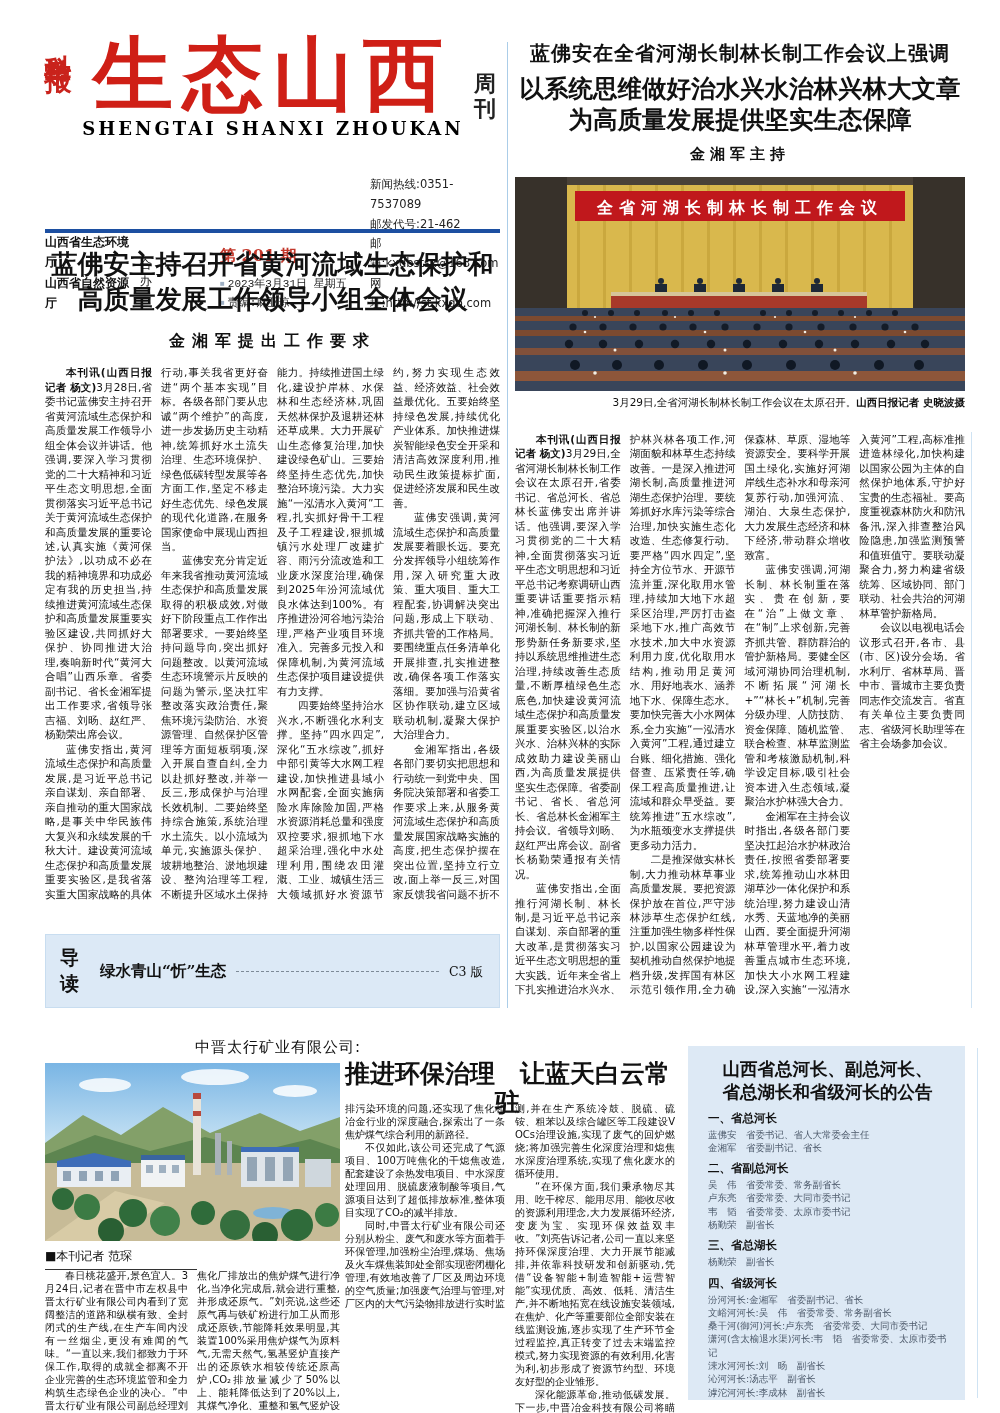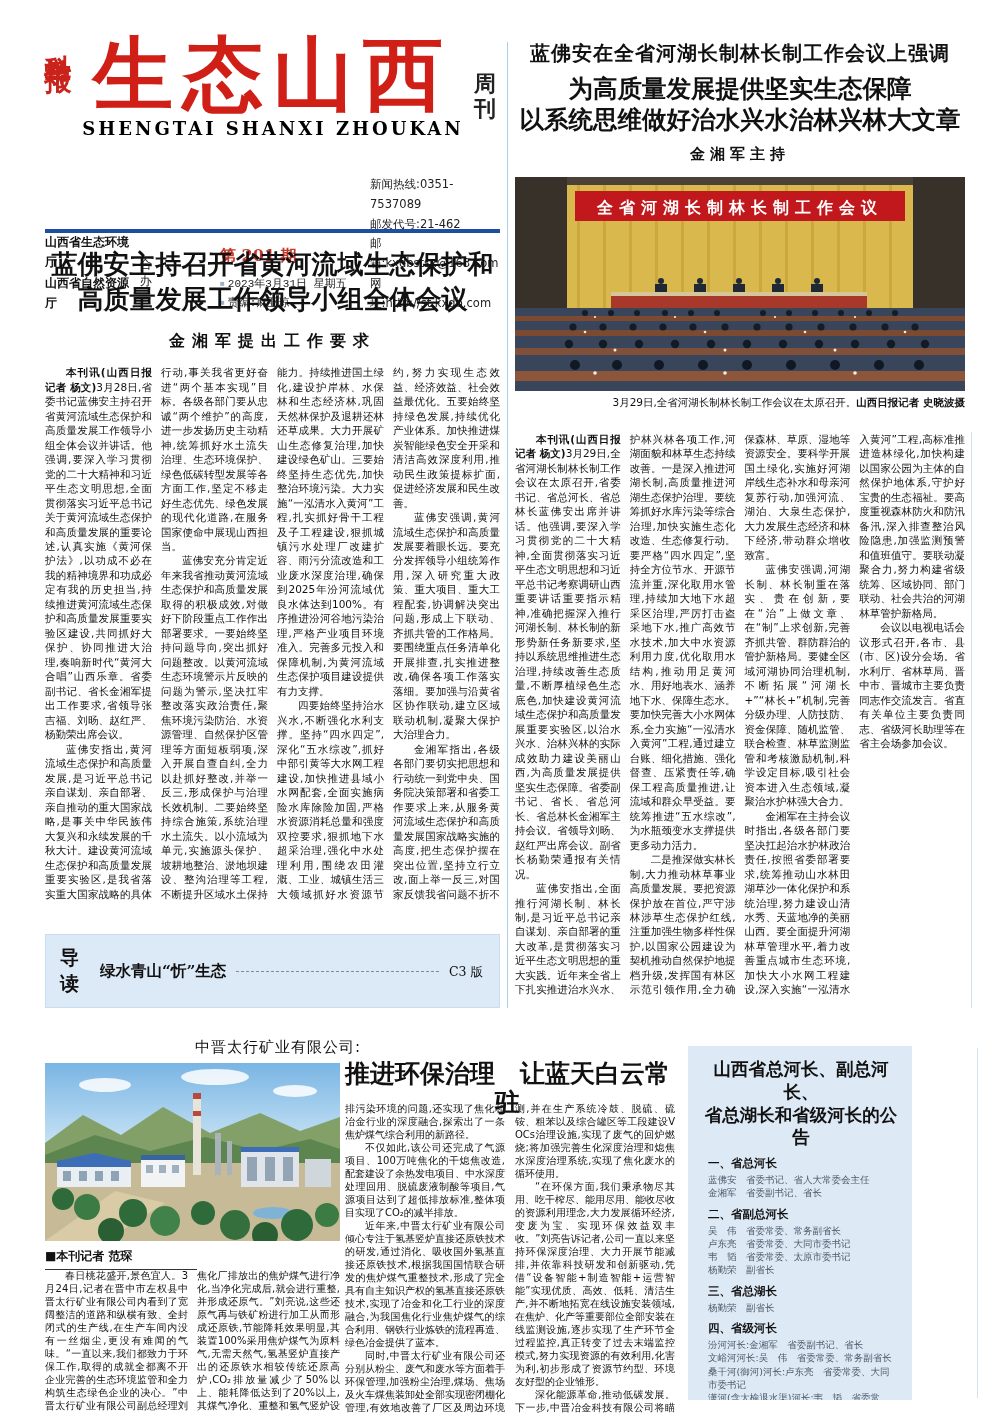--- a/index.html
+++ b/index.html
@@ -71,32 +71,32 @@
               column-fill:auto;font-size:10.5px;line-height:1.38;text-align:justify;
               overflow:hidden;word-break:break-all;}
   .right-body p{margin:0;text-indent:2em;}
 
   
   .bottom{left:45px;top:1038px;width:630px;height:375px;}
   .ba-kicker{position:absolute;left:150px;top:0;font-size:15px;font-weight:normal;letter-spacing:1px;}
   .ba-head{position:absolute;left:295px;top:22px;width:335px;text-align:center;
            font-family:"DejaVu Serif",serif;font-weight:900;font-size:25px;line-height:1.15;}
   .ba-photo{position:absolute;left:0;top:25px;width:295px;height:178px;display:block;}
-  .ba-byline{position:absolute;left:0;top:210px;width:152px;font-size:12px;font-weight:bold;
+  .ba-byline{position:absolute;left:0;top:210px;width:152px;font-size:12px;font-weight:normal;
              border-bottom:1.5px solid #333;padding-bottom:4px;}
   .ba-cols12{position:absolute;left:0;top:231px;width:295px;height:144px;display:flex;gap:9px;
              overflow:hidden;}
   .ba-cols34{position:absolute;left:300px;top:64px;width:330px;height:311px;display:flex;gap:10px;
              overflow:hidden;}
   .ba-col{flex:1;font-size:10px;line-height:1.3;text-align:justify;word-break:break-all;overflow:hidden;}
   .ba-col p{margin:0;text-indent:2em;}
   .ba-col p.cont{text-indent:0;}
 
   
-  .announce{left:688px;top:1046px;width:224px;height:354px;background:#dde9f5;
+  .announce{left:688px;top:1046px;width:277px;height:354px;background:#dde9f5;
             box-sizing:border-box;padding:12px 14px 8px 16px;overflow:hidden;}
   .an-title{font-family:"DejaVu Serif",serif;font-weight:900;font-size:17.5px;line-height:1.3;
             text-align:center;}
   .an-section{margin-top:7px;margin-left:4px;}
   .an-header{font-size:11.5px;font-weight:bold;margin-bottom:2px;}
   .an-entry{font-size:9.5px;line-height:1.4;color:#4d5a6b;}
 </style>
 </head>
 <body>
 
@@ -134,22 +134,22 @@
   </div>
   <div class="abs blue-rule"></div>
 
   <div class="abs vdiv" style="left:507px;top:42px;height:966px;"></div>
   <div class="abs vdiv" style="left:971px;top:432px;height:576px;background:#cfe3f3;"></div>
   <div class="abs vdiv" style="left:977px;top:1048px;height:350px;background:#cfe3f3;"></div>
 
   <div class="abs top-right">
     <div class="tr-kicker">蓝佛安在全省河湖长制林长制工作会议上强调</div>
     <div class="tr-head">
+      <div>以系统思维做好治水兴水治林兴林大文章</div>
       <div>为高质量发展提供坚实生态保障</div>
-      <div>以系统思维做好治水兴水治林兴林大文章</div>
     </div>
     <div class="tr-host">金湘军主持</div>
 
     <svg class="tr-photo" viewBox="0 0 450 214">
       <rect width="450" height="214" fill="#6e6250"></rect>
       <rect width="450" height="9" fill="#4a4238"></rect>
       <rect x="0" y="0" width="52" height="140" fill="#37312a"></rect>
       <rect x="398" y="0" width="52" height="140" fill="#37312a"></rect>
       <rect x="52" y="8" width="346" height="132" fill="#d9b84d"></rect>
       <g fill="#a8861f" opacity="0.3">
@@ -377,21 +377,20 @@
       <div class="ba-col">
         <p class="cont">焦化厂排放出的焦炉煤气进行净化,当净化完成后,就会进行重整,并形成还原气。”刘亮说,这些还原气再与铁矿粉进行加工从而形成还原铁,节能降耗效果明显,其装置100%采用焦炉煤气为原料气,无需天然气,氢基竖炉直接产出的还原铁水相较传统还原高炉,CO₂排放量减少了50%以上、能耗降低达到了20%以上,其煤气净化、重整和氢气竖炉设备100%实现了国产化。</p>
 
       </div>
     </div>
 
     <div class="ba-cols34">
       <div class="ba-col">
         <p class="cont">排污染环境的问题,还实现了焦化和冶金行业的深度融合,探索出了一条焦炉煤气综合利用的新路径。</p>
         <p>不仅如此,该公司还完成了气源项目、100万吨焦化的干熄焦改造,配套建设了余热发电项目、中水深度处理回用、脱硫废液制酸等项目,气源项目达到了超低排放标准,整体项目实现了CO₂的减半排放。</p>
-        <p>近年来,中晋太行矿业有限公司倾心专注于氢基竖炉直接还原铁技术的研发,通过消化、吸收国外氢基直接还原铁技术,根据我国国情联合研发的焦炉煤气重整技术,形成了完全具有自主知识产权的氢基直接还原铁技术,实现了冶金和化工行业的深度融合,为我国焦化行业焦炉煤气的综合利用、钢铁行业炼铁的流程再造、绿色冶金提供了蓝本。</p>
         <p>同时,中晋太行矿业有限公司还分别从粉尘、废气和废水等方面着手环保管理,加强粉尘治理,煤场、焦场及火车煤焦装卸处全部实现密闭棚化管理,有效地改善了厂区及周边环境的空气质量;加强废气治理与管理,对厂区内的大气污染物排放进行实时监</p>
       </div>
       <div class="ba-col">
         <p class="cont">测,并在生产系统冷鼓、脱硫、硫铵、粗苯以及综合罐区等工段建设VOCs治理设施,实现了废气的回炉燃烧;将加强完善生化深度治理和熄焦水深度治理系统,实现了焦化废水的循环使用。</p>
         <p>“在环保方面,我们秉承物尽其用、吃干榨尽、能用尽用、能收尽收的资源利用理念,大力发展循环经济,变废为宝、实现环保效益双丰收。”刘亮告诉记者,公司一直以来坚持环保深度治理、大力开展节能减排,并依靠科技研发和创新驱动,凭借“设备智能+制造智能+运营智能”实现优质、高效、低耗、清洁生产,并不断地拓宽在线设施安装领域,在焦炉、化产等重要部位全部安装在线监测设施,逐步实现了生产环节全过程监控,真正转变了过去末端监控模式,努力实现资源的有效利用,化害为利,初步形成了资源节约型、环境友好型的企业雏形。</p>
         <p>深化能源革命,推动低碳发展。下一步,中晋冶金科技有限公司将瞄准全省标杆、全国一流的发展方向,努力把公司建成产业协同度高、上下游产品依存度强、产业链条完整、高质量发展后劲足的绿色煤化工企业。</p>
       </div>
     </div>
   </div>
 

